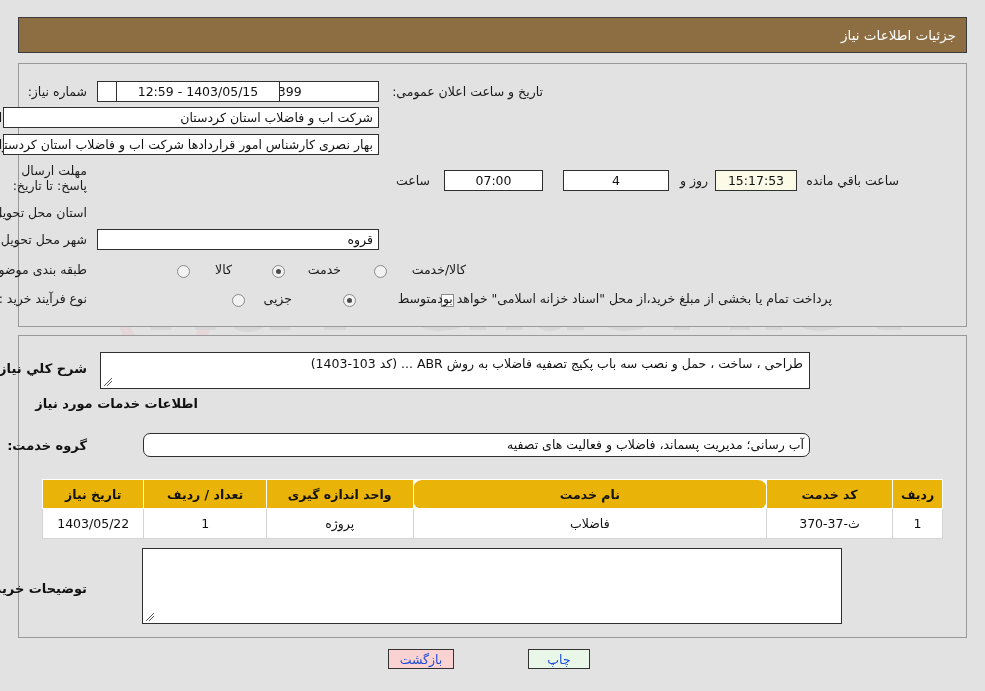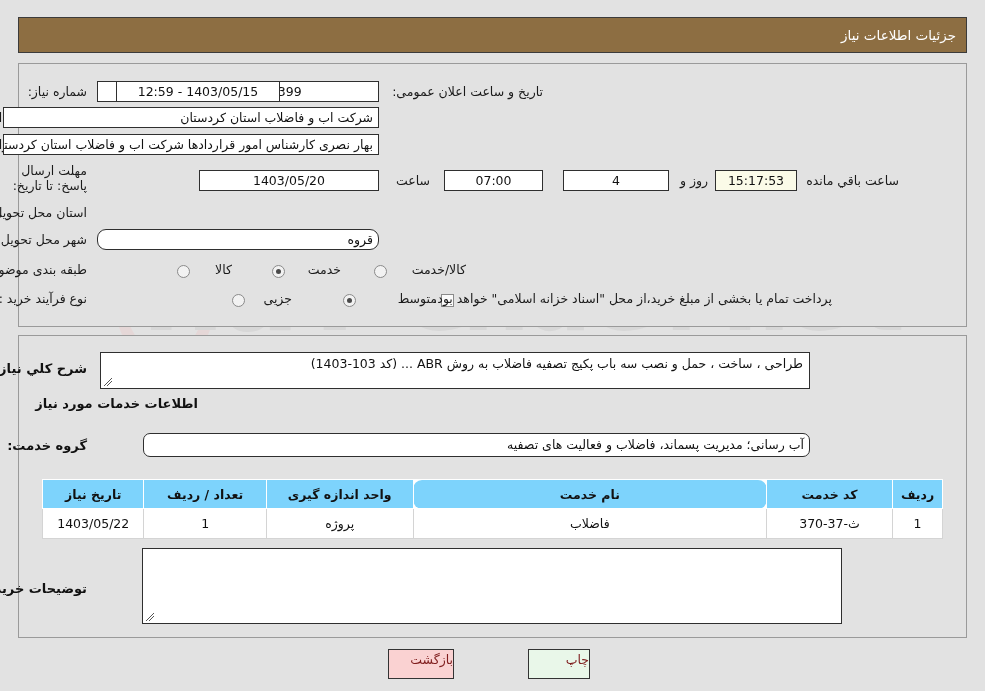--- a/index.html
+++ b/index.html
@@ -146,49 +146,50 @@
   #svc-table {
     position: absolute;
     top: 479px; right: 42px;
     width: 901px;
     border-collapse: collapse;
     font-size: 12.5px;
     z-index: 4;
     background: #fff;
   }
   #svc-table th {
-    background: #7dd3fc;
+    background: #eab308;
     border: 1px solid #ffffff;
     color: #111;
     font-weight: bold;
     height: 28px;
     padding: 0 4px;
     white-space: nowrap;
   }
   #svc-table td {
     background: #ffffff;
     border: 1px solid #d4d4d4;
     color: #111;
     height: 29px;
     text-align: center;
     padding: 0 4px;
     white-space: nowrap;
   }
 
   
   .btn {
     position: absolute;
-    height: 30px;
+    height: 20px;
     line-height: 20px;
     font-size: 12.5px;
+    text-align: center;
     border: 1px solid #333;
     box-sizing: border-box;
     cursor: pointer;
     z-index: 4;
-    color: #7f1d1d;
+    color: #1d4ed8;
   }
   #btn-back  { background: #fad2d2; width: 66px; top: 649px; right: 531px; }
   #btn-print { background: #e9f7e9; width: 62px; top: 649px; right: 395px; }
 </style>
 </head>
 <body>
 
 <div id="page">
 
   <svg id="watermark" viewBox="0 0 985 691" xmlns="http://www.w3.org/2000/svg">
@@ -228,32 +229,31 @@
   <div class="lbl" style="top:84px; right:442px;text-align:center;">تاریخ و ساعت اعلان عمومی:</div>
   <div class="fld center" style="top:81px; right:705px; left:103px; width:164px;">1403/05/15 - 12:59</div>
 
   <div class="lbl" style="top:110px; right:898px;">نام دستگاه خریدار:</div>
   <div class="fld rt" style="top:107px; right:606px; width:376px;">شرکت اب و فاضلاب استان کردستان</div>
 
   <div class="lbl" style="top:137px; right:898px;">ایجاد کننده درخواست:</div>
   <div class="fld rt" style="top:134px; right:606px; width:376px;">بهار نصری کارشناس امور قراردادها شرکت اب و فاضلاب استان کردستان</div>
 
   <div class="lbl" style="top:163px; right:898px; width:96px; white-space:normal; line-height:15px; text-align:right;">مهلت ارسال پاسخ: تا تاریخ:</div>
-  <div class="fld center" style="top:170px; right:606px; width:180px;">1403/05/20</div>
   <div class="lbl" style="top:173px; right:555px;">ساعت</div>
   <div class="fld center" style="top:170px; right:442px; width:99px;">07:00</div>
   <div class="fld center" style="top:170px; right:316px; width:106px;">4</div>
   <div class="lbl" style="top:173px; right:277px;">روز و</div>
   <div class="fld center cream" style="top:170px; right:188px; width:82px;">15:17:53</div>
   <div class="lbl" style="top:173px; right:86px;">ساعت باقي مانده</div>
 
   <div class="lbl" style="top:205px; right:898px;">استان محل تحویل:</div>
 
   <div class="lbl" style="top:232px; right:898px;">شهر محل تحویل:</div>
-  <div class="fld rt" style="top:229px; right:606px; width:282px;border-radius:9px;">قروه</div>
+  <div class="fld rt" style="top:229px; right:606px; width:282px;">قروه</div>
 
   <div class="lbl" style="top:262px; right:898px;">طبقه بندی موضوعی:</div>
 
   <div class="radio" style="top:265px; right:795px;"></div>
   <div class="lbl" style="top:262px; right:753px;">کالا</div>
 
   <div class="radio on" style="top:265px; right:700px;"></div>
   <div class="lbl" style="top:262px; right:644px;">خدمت</div>
 
   <div class="radio" style="top:265px; right:598px;"></div>

